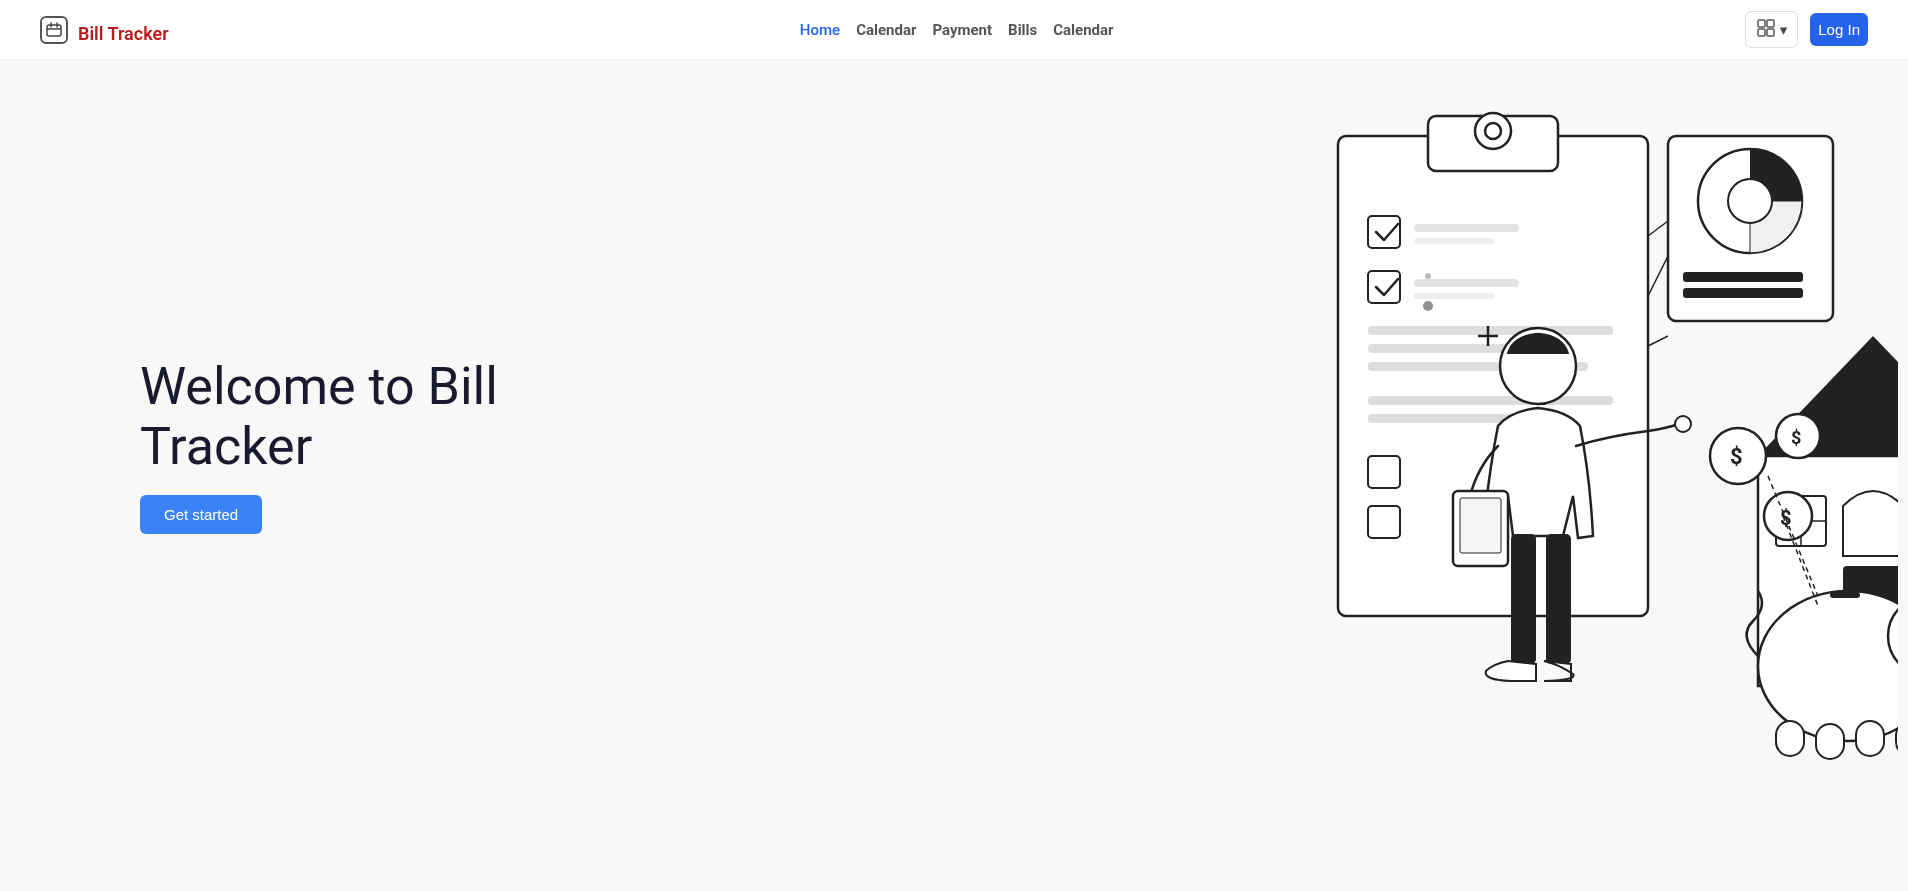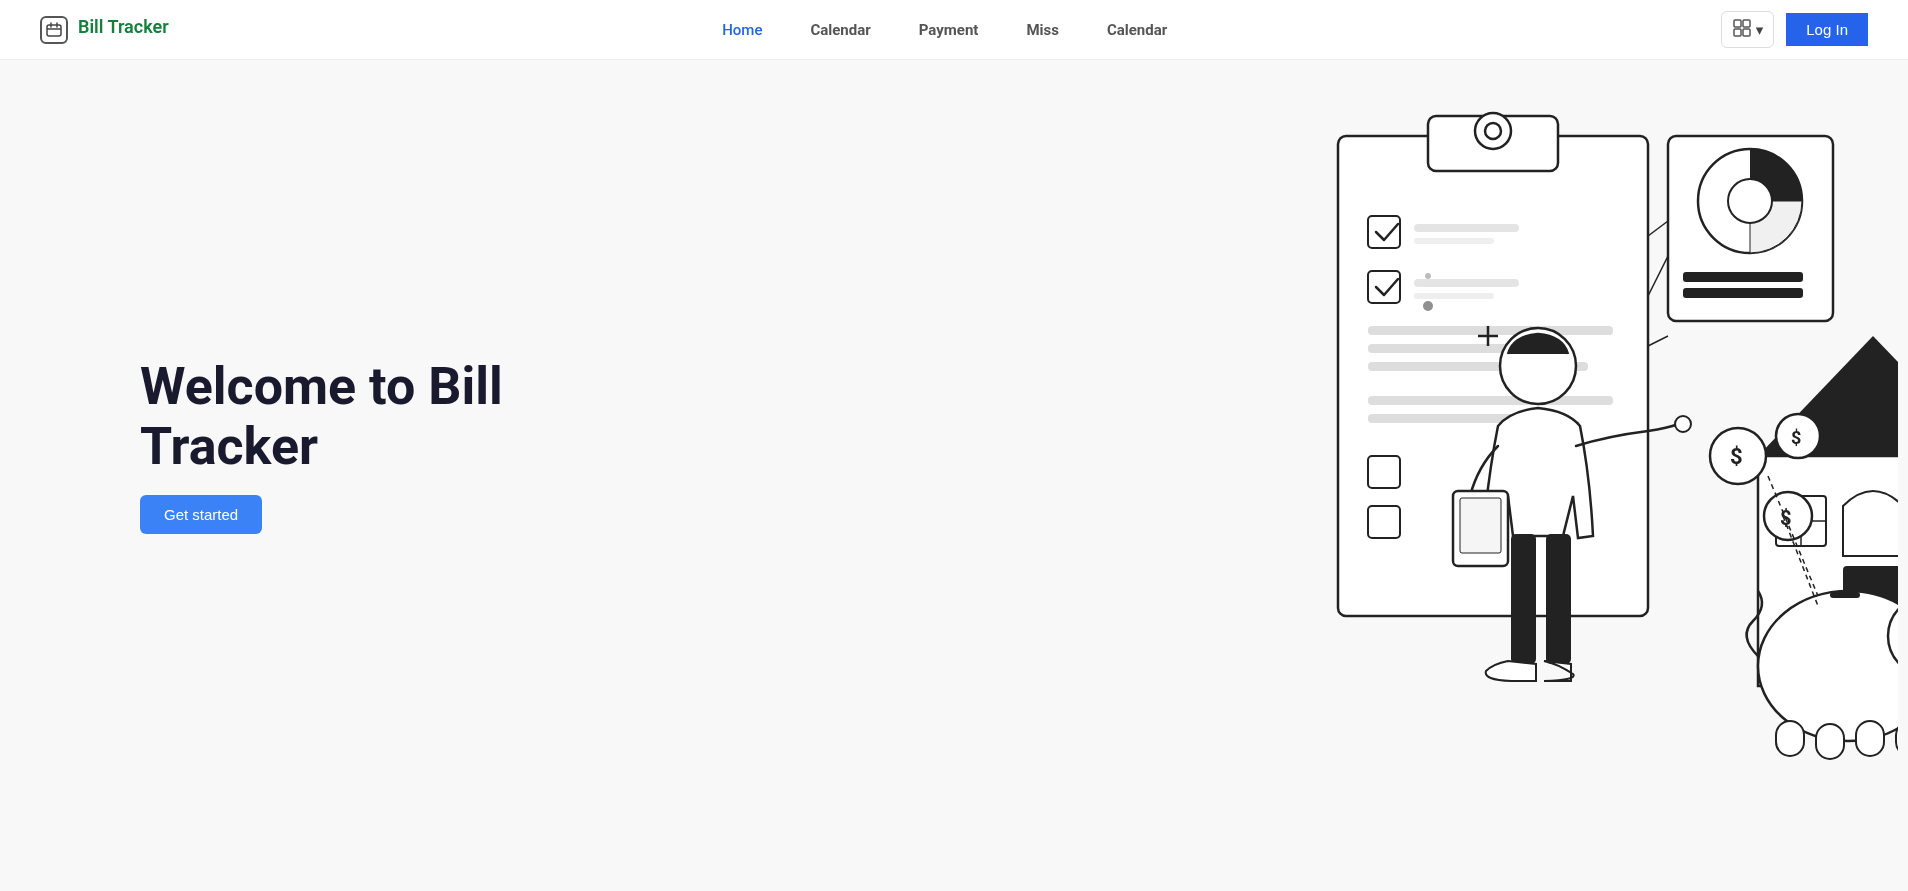--- a/index.html
+++ b/index.html
@@ -13,37 +13,37 @@
       padding: 0 40px;
       height: 60px;
       background: #fff;
       border-bottom: 1px solid #eee;
       position: fixed;
       top: 0; left: 0; right: 0;
       z-index: 100;
     }
     .navbar-brand {
       display: flex;
-      align-items: flex-start;
+      align-items: flex-end;
       gap: 10px;
       font-size: 18px;
       font-weight: 600;
-      color: #15803d;
+      color: #b91c1c;
     }
     .brand-icon {
       width: 28px; height: 28px;
       border: 2px solid #555;
       border-radius: 6px;
       display: flex; align-items: center; justify-content: center;
       font-size: 14px;
     }
     .navbar-nav {
       display: flex;
       align-items: center;
-      gap: 48px;
+      gap: 16px;
       list-style: none;
     }
     .navbar-nav a {
       text-decoration: none;
       color: #555;
       font-size: 15px;
       font-weight: 700;
     }
     .navbar-nav a.active {
       color: #2563eb;
@@ -60,25 +60,25 @@
       gap: 4px;
       padding: 6px 10px;
       border: 1px solid #ddd;
       border-radius: 6px;
       background: #fff;
       cursor: pointer;
       font-size: 15px;
       color: #444;
     }
     .login-btn {
-      padding: 8px 20px;
+      padding: 8px 8px;
       background: #2563eb;
       color: #fff;
       border: none;
-      border-radius: 0;
+      border-radius: 6px;
       font-size: 15px;
       font-weight: 500;
       cursor: pointer;
     }
 
     
     .hero {
       display: flex;
       align-items: center;
       min-height: calc(891px - 60px);
@@ -89,21 +89,21 @@
       position: relative;
       overflow: hidden;
     }
     .hero-text {
       flex: 0 0 auto;
       max-width: 380px;
       z-index: 2;
     }
     .hero-title {
       font-size: 52px;
-      font-weight: 700;
+      font-weight: 400;
       color: #1a1a2e;
       line-height: 1.15;
       margin-bottom: 18px;
     }
     .hero-subtitle {
       font-size: 17px;
       color: #555;
       margin-bottom: 30px;
       font-weight: 400;
     }
@@ -154,21 +154,21 @@
     <li>
       <a href="#" class="active">Home</a>
     </li>
     <li>
       <a href="#">Calendar</a>
     </li>
     <li>
       <a href="#">Payment</a>
     </li>
     <li>
-      <a href="#">Miss</a>
+      <a href="#">Bills</a>
     </li>
     <li>
       <a href="#">Calendar</a>
     </li>
   </ul>
 
   <div class="navbar-right">
     <button class="profile-btn">
       <span>
         <svg width="20" height="20" viewBox="0 0 20 20" fill="none">

